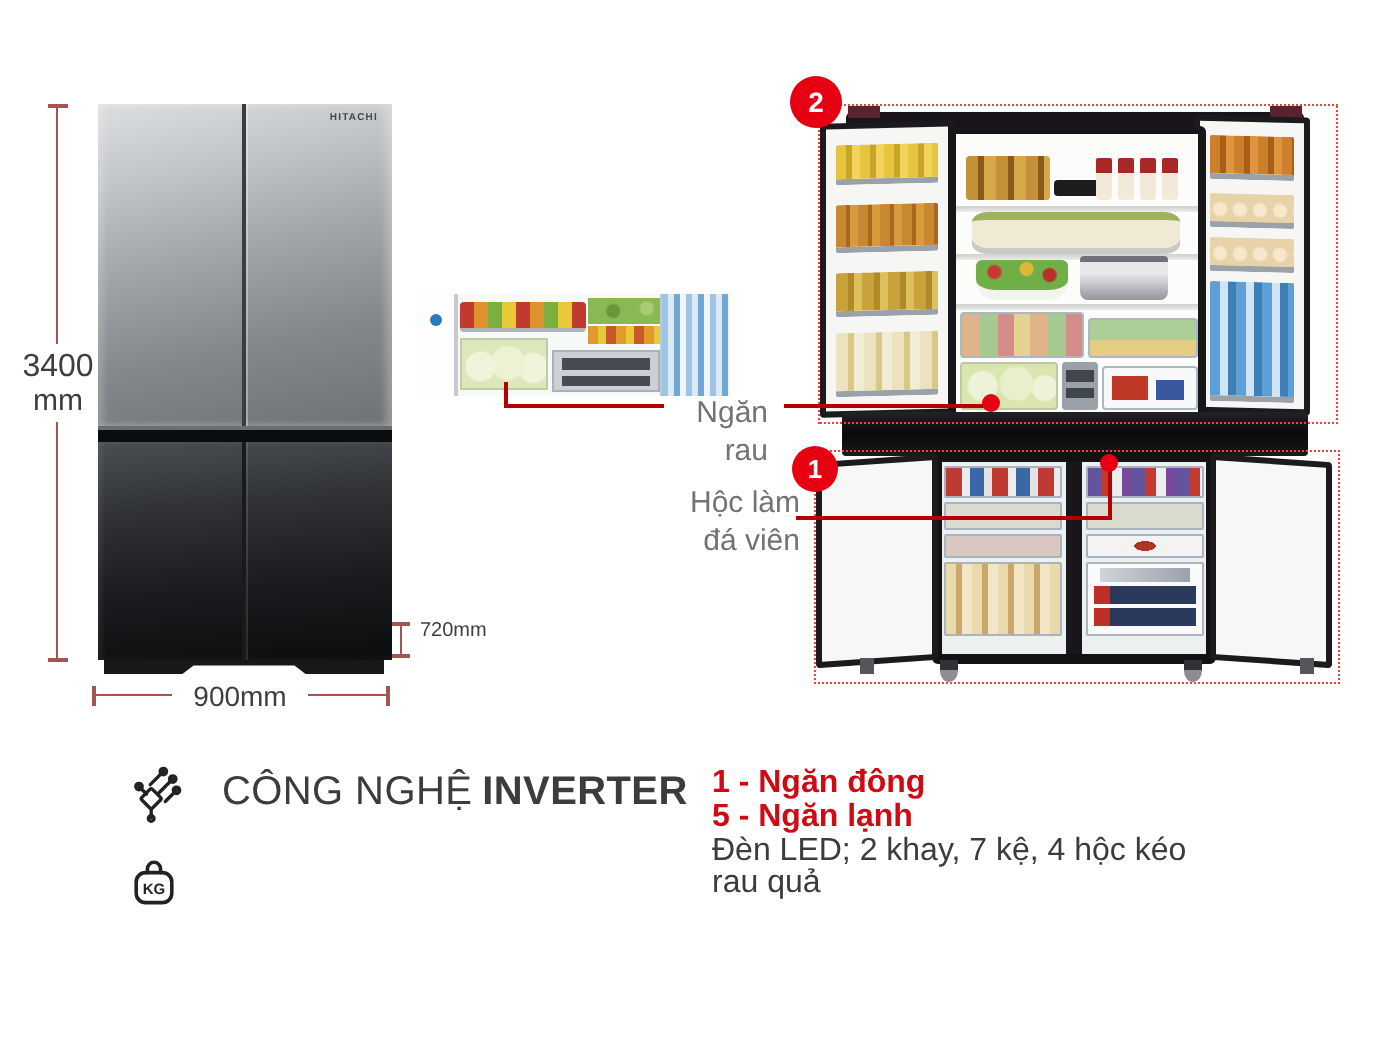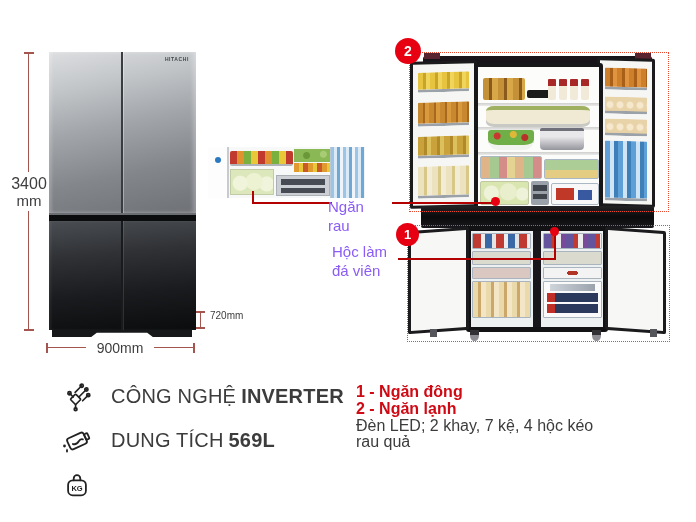--- a/index.html
+++ b/index.html
@@ -71,21 +71,21 @@
   
   .cl{position:absolute;background:#b30000;z-index:4;}
   .cl-veg-v{left:252px;top:191px;width:2px;height:12px;}
   .cl-veg-h1{left:252px;top:202px;width:80px;height:2px;}
   .cl-veg-h2{left:392px;top:202px;width:101px;height:2px;}
   .cl-ice-h{left:398px;top:258px;width:158px;height:2px;}
   .cl-ice-v{left:554px;top:232px;width:2px;height:27px;}
   .dot{position:absolute;width:9px;height:9px;border-radius:50%;background:#e60012;z-index:5;}
   .dot-veg{left:491px;top:197px;}
   .dot-ice{left:550px;top:227px;}
-  .lbl{position:absolute;color:#8b5cf6;font-size:15px;line-height:19px;text-align:left;z-index:4;}
+  .lbl{position:absolute;color:#737373;font-size:15px;line-height:19px;text-align:right;z-index:4;}
   .lbl-veg{left:328px;top:197px;width:56px;}
   .lbl-ice{left:332px;top:242px;width:68px;}
 
   
   .badge{position:absolute;background:#e60012;border-radius:50%;color:#fff;font-weight:bold;
     display:flex;align-items:center;justify-content:center;z-index:6;}
   .badge-2{left:395px;top:38px;width:26px;height:26px;font-size:14px;}
   .badge-1{left:396px;top:223px;width:23px;height:23px;font-size:13px;}
   .dr{position:absolute;border:1px dotted #e8482e;z-index:3;}
   .dr-2{left:409px;top:52px;width:260px;height:160px;}
@@ -347,42 +347,28 @@
             <circle cx="8" cy="12" r="1.7"></circle>
           <rect x="10.5" y="14.5" width="8" height="8" rx="1" transform="rotate(45 14.5 18.5)"></rect>
           <path d="M14.5 24 L14.5 28.5"></path>
             <circle cx="14.5" cy="29" r="1.5"></circle>
         </svg>
       </span>
       <span class="feat-text"><span>CÔNG NGHỆ</span><span class="feat-value">INVERTER</span></span>
     </div>
     <div class="feat">
       <span class="ficon">
-        <svg width="34" height="32" viewBox="0 0 34 32" fill="none" stroke="#222" stroke-width="1.8" stroke-linecap="round" stroke-linejoin="round">
-          <g transform="rotate(-25 17 16)">
-            <rect x="8" y="10" width="18" height="12" rx="2.5"></rect>
-            <rect x="26" y="13" width="3.5" height="6" rx="1"></rect>
-            <path d="M12 17 q3 2.5 6.5 0 q2.5 -1.8 4.5 0"></path>
-          </g>
-          <path d="M7 23.5 q2 2.8 0 4.2 q-2 -1.4 0 -4.2" fill="#222" stroke="none"></path>
-          <circle cx="4.5" cy="21" r="1.4" fill="#222" stroke="none"></circle>
-        </svg>
-      </span>
-      <span class="feat-text"><span>DUNG TÍCH</span><span class="feat-value">569L</span></span>
-    </div>
-    <div class="feat">
-      <span class="ficon">
         <svg width="30" height="32" viewBox="0 0 32 34" fill="none" stroke="#222" stroke-width="1.9" stroke-linecap="round">
           <path d="M12.5 12 v-2 a3.5 3.5 0 0 1 7 0 v2"></path>
           <rect x="6.5" y="12" width="19" height="16" rx="5"></rect>
           <text class="kgtxt" x="16" y="23.5" text-anchor="middle" fill="#222" stroke="none">KG</text>
         </svg>
       </span>
     </div>
   </div>
 
   <div class="legend">
     <p class="lg-h">1 - Ngăn đông</p>
-    <p class="lg-h">2 - Ngăn lạnh</p>
+    <p class="lg-h">5 - Ngăn lạnh</p>
     <p class="lg-p">Đèn LED; 2 khay, 7 kệ, 4 hộc kéo rau quả</p>
   </div>
 
 </div>
 
 </body></html>

